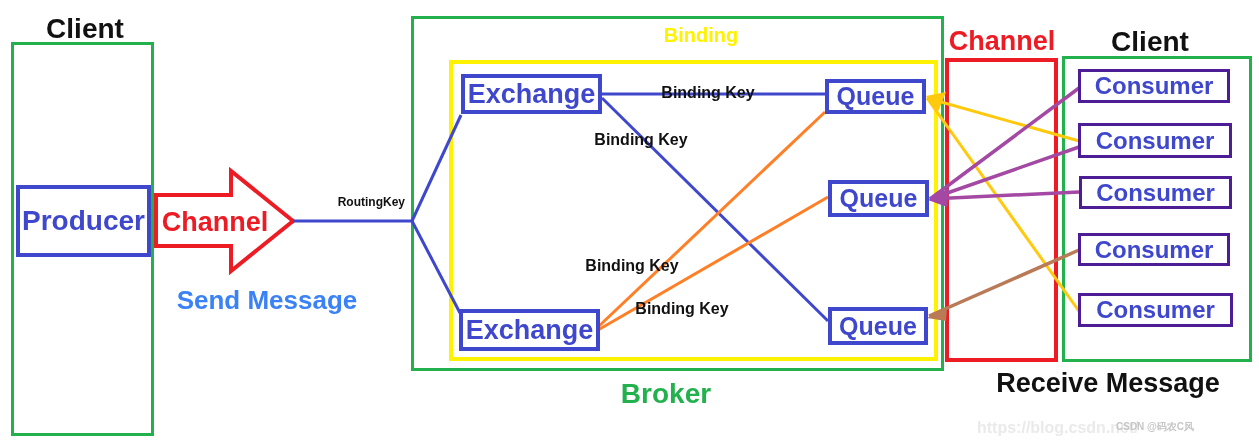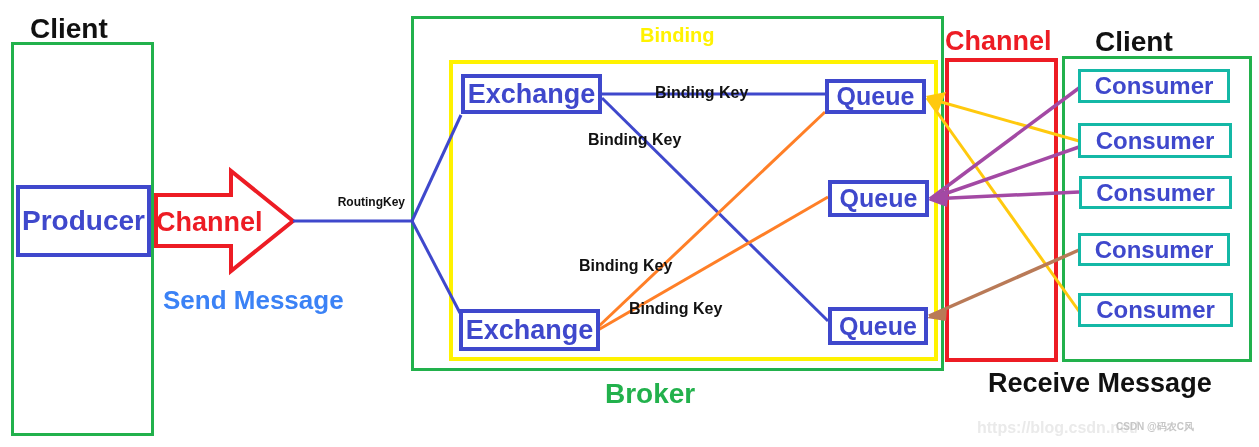--- a/index.html
+++ b/index.html
@@ -19,27 +19,28 @@
     display: flex;
     align-items: center;
     justify-content: center;
     font-weight: bold;
     color: #3F48CC;
   }
   .lbl {
     position: absolute;
     font-weight: bold;
     white-space: nowrap;
+    text-align: center;
     line-height: 1.1;
   }
   .green-border { border: 3px solid #22B14C; }
   .yellow-border { border: 4px solid #FFF200; }
   .red-border { border: 4px solid #ED1C24; }
   .blue-border4 { border: 4px solid #3F48CC; }
-  .blue-border3 { border: 3px solid #14b8a6; }
+  .blue-border3 { border: 3px solid #4c1d95; }
   #lines-layer { position: absolute; left: 0; top: 0; pointer-events: none; }
   .wm { position: absolute; font-weight: bold; white-space: nowrap; }
 </style>
 </head>
 <body>
 
 <div id="canvas">
 
   <div class="container-box green-border" style="left:11px; top:42px; width:143px; height:394px;"></div>
   <div class="container-box green-border" style="left:411px; top:16px; width:533px; height:355px;"></div>

